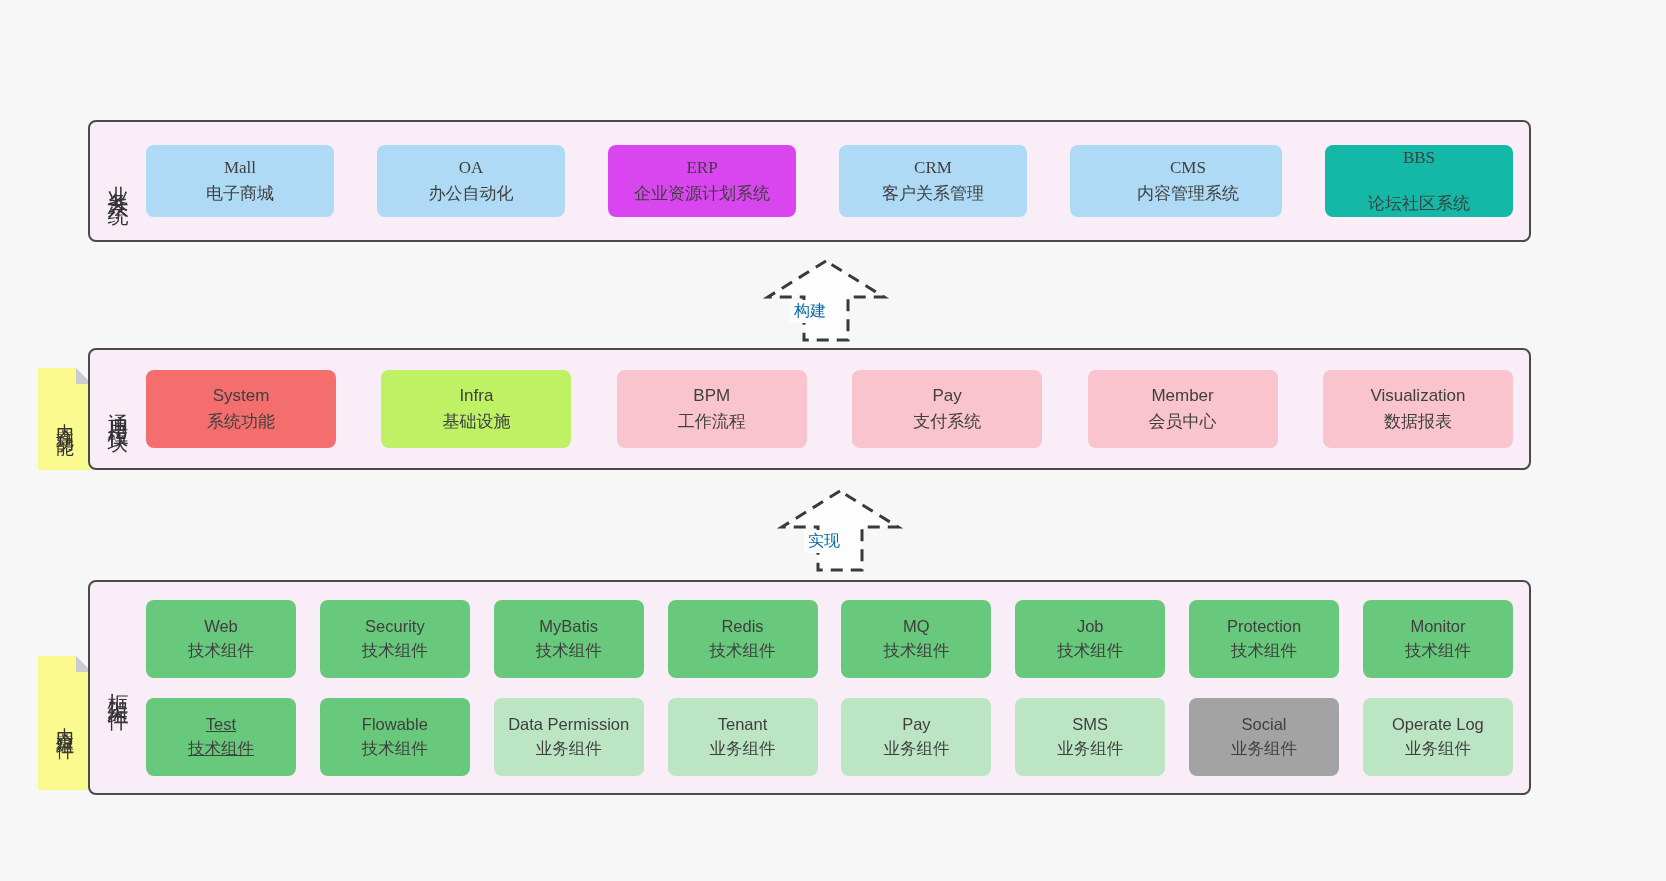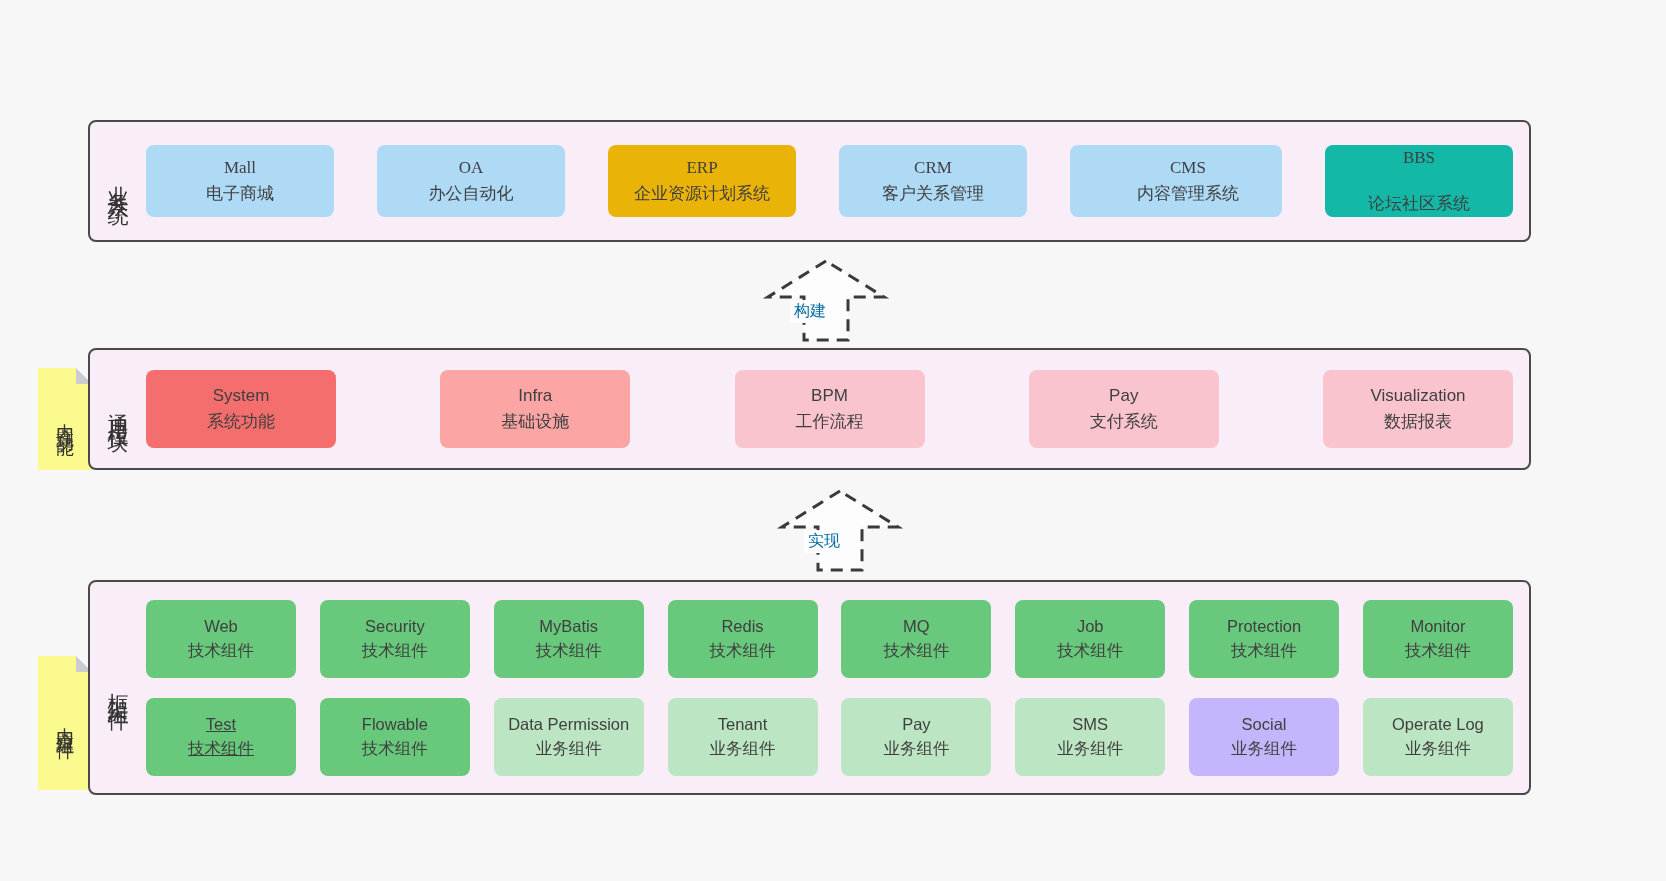--- a/index.html
+++ b/index.html
@@ -85,21 +85,21 @@
     <div class="rows">
         <div class="box-row">
           <div class="box" style="background: rgb(174, 218, 245);">
             <div class="en">Mall</div>
             <div class="zh">电子商城</div>
           </div>
           <div class="box" style="background: rgb(174, 218, 245);">
             <div class="en">OA</div>
             <div class="zh">办公自动化</div>
           </div>
-          <div class="box" style="background: #eab308;">
+          <div class="box" style="background: #d946ef;">
             <div class="en">ERP</div>
             <div class="zh">企业资源计划系统</div>
           </div>
           <div class="box" style="background: rgb(174, 218, 245);">
             <div class="en">CRM</div>
             <div class="zh">客户关系管理</div>
           </div>
           <div class="box" style="background: rgb(174, 218, 245); padding-left: 24px;">
             <div class="en">CMS</div>
             <div class="zh">内容管理系统</div>
@@ -124,31 +124,35 @@
   </div>
 
   <section class="layer" id="layer-modules">
     <div class="layer-label">通用模块</div>
     <div class="rows">
         <div class="box-row">
           <div class="box" style="background: rgb(245, 110, 110);">
             <div class="en">System</div>
             <div class="zh">系统功能</div>
           </div>
-          <div class="box" style="background: #fca5a5;">
+          <div class="box" style="background: #bef264;">
             <div class="en">Infra</div>
             <div class="zh">基础设施</div>
           </div>
           <div class="box" style="background: rgb(250, 196, 206);">
             <div class="en">BPM</div>
             <div class="zh">工作流程</div>
           </div>
           <div class="box" style="background: rgb(250, 196, 206);">
             <div class="en">Pay</div>
             <div class="zh">支付系统</div>
+          </div>
+          <div class="box" style="background: rgb(250, 196, 206);">
+            <div class="en">Member</div>
+            <div class="zh">会员中心</div>
           </div>
           <div class="box" style="background: rgb(250, 196, 206);">
             <div class="en">Visualization</div>
             <div class="zh">数据报表</div>
           </div>
         </div>
       </div>
   </section>
 
   <div class="up-arrow" id="arrow-implement">
@@ -217,21 +221,21 @@
             <div class="zh">业务组件</div>
           </div>
           <div class="box" style="background: rgb(188, 229, 195);">
             <div class="en">Pay</div>
             <div class="zh">业务组件</div>
           </div>
           <div class="box" style="background: rgb(188, 229, 195);">
             <div class="en">SMS</div>
             <div class="zh">业务组件</div>
           </div>
-          <div class="box" style="background: #c4b5fd;">
+          <div class="box" style="background: #a3a3a3;">
             <div class="en">Social</div>
             <div class="zh">业务组件</div>
           </div>
           <div class="box" style="background: rgb(188, 229, 195);">
             <div class="en">Operate Log</div>
             <div class="zh">业务组件</div>
           </div>
         </div>
       </div>
   </section>

